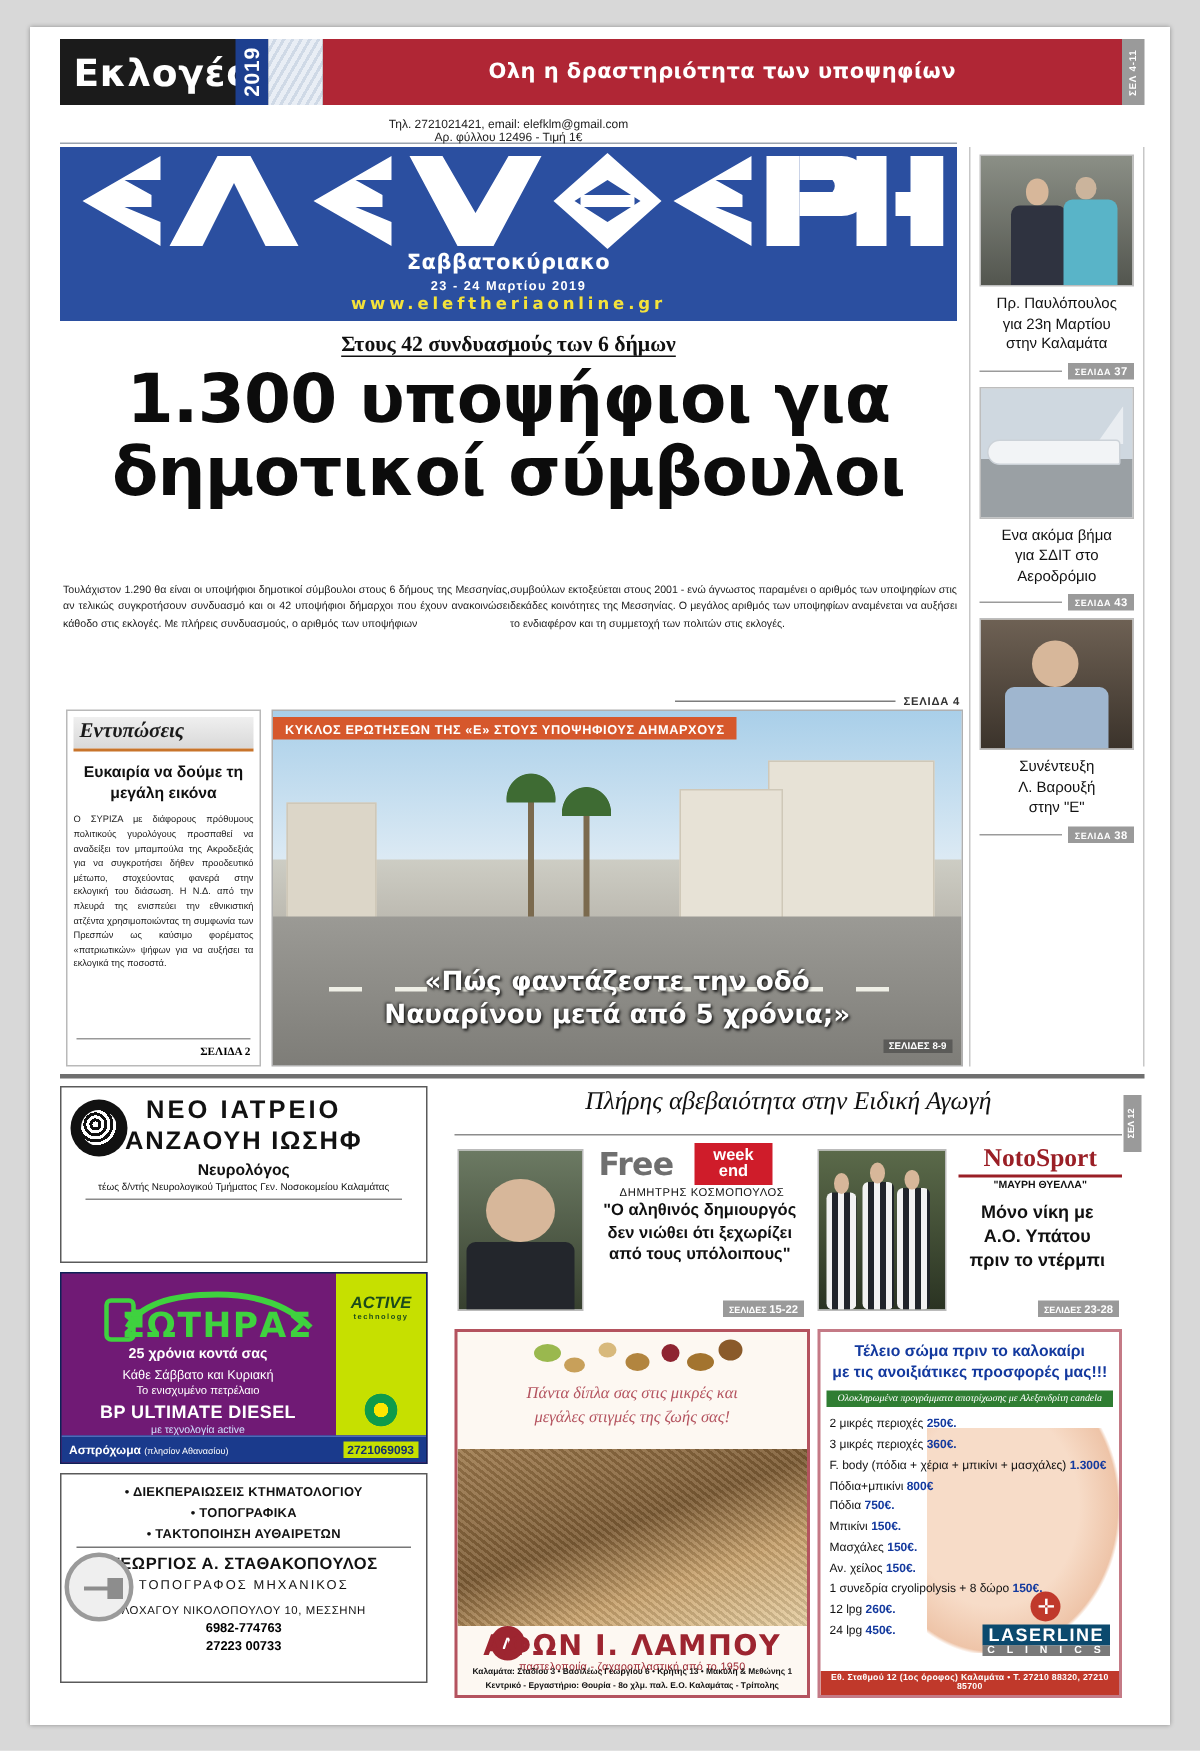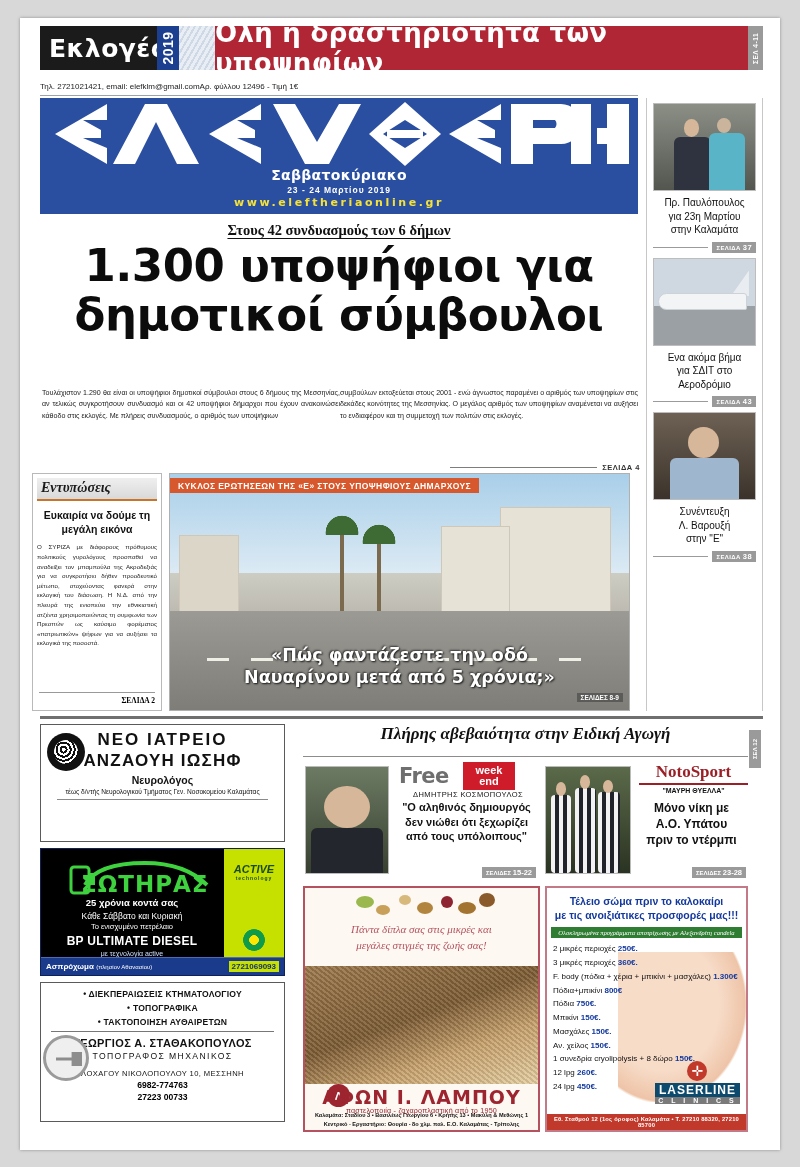--- a/index.html
+++ b/index.html
@@ -37,36 +37,36 @@
   .year-tab span { transform: rotate(-90deg); white-space: nowrap; letter-spacing:.5px;}
   .ballot-img {
     position: absolute; right: 0; top: 0; bottom: 0; width: 36px;
     background:
       repeating-linear-gradient(120deg, #e9eef5 0 3px, #cfd9e6 3px 5px),
       linear-gradient(#f2f5f9,#c8d2de);
   }
   .banner-red {
     flex: 1; background: #b02635;
     display: flex; align-items: center; justify-content: center;
-    color: #fff; font-weight: bold; font-size: 26px;
+    color: #fff; font-weight: bold; font-size: 14px;
     font-family: "DejaVu Sans", sans-serif; letter-spacing: .3px;
   }
   .vtab-sel {
     width: 15px; background: #9a9a9a; color: #fff;
     font-size: 6.5px; font-weight: bold;
     display: flex; align-items: center; justify-content: center;
   }
   .vtab-sel span { transform: rotate(-90deg); white-space: nowrap; letter-spacing: .5px; }
 
   
   .infoline {
     position: absolute; left: 20px; top: 60px; width: 598px; height: 18px;
     border-bottom: 1px solid #9aa3ae;
-    display: flex; align-items: center; 
-    font-size: 8px; color: #222;
+    display: flex; align-items: center; justify-content: space-between;
+    font-size: 8px; color: #222; flex-direction: column;
   }
 
   
   .masthead {
     position: absolute; left: 20px; top: 80px; width: 598px; height: 116px;
     background: #2b4fa0; overflow: hidden;
   }
   .logo-wrap { position: absolute; left: 0; right: 0; top: 2px; height: 70px; }
   .logo-svg { display: block; margin: 0 auto; }
   .savv {
@@ -110,21 +110,21 @@
 
   
   .selida4 {
     position: absolute; left: 430px; top: 445px; width: 190px;
     display: flex; align-items: center; gap: 5px;
   }
   .selida4 .rule { flex: 1; height: 1px; background: #7d7d7d; }
   .selida4 .lbl { font-size: 7.5px; font-weight: bold; color: #333; letter-spacing: .5px;}
 
   
-  .midband { position: absolute; left: 12px; top: 455px; width: 598px; height: 206px; }
+  .midband { position: absolute; left: 24px; top: 455px; width: 598px; height: 206px; }
   .entyp {
     position: absolute; left: 0; top: 0; width: 130px; height: 238px;
     border: 1px solid #b9b9b9; background: #fff; padding: 4px;
   }
   .entyp-head {
     background: linear-gradient(#efefef,#d9d9d9);
     border-bottom: 2px solid #c8742b;
     font-family: "Liberation Serif", serif; font-style: italic; font-weight: bold;
     font-size: 14px; color: #1a1a1a; padding: 2px 4px 3px;
   }
@@ -225,21 +225,21 @@
   .ad-iatreio .r5 { text-align: center; font-weight: bold; font-size: 10.5px; color:#111;margin-top:48px;}
   .ad-iatreio .r6 { text-align: center; font-weight: bold; font-size: 10px; color:#111; margin-top:2px;}
   .brainlogo {
     position:absolute; left: 6px; top: 8px; width: 38px; height: 38px;
     border-radius: 50%; background: #111;
   }
   .brainlogo::after{ content:""; position:absolute; left:7px; top:7px; width:24px; height:24px;
     border-radius:50%; background: repeating-radial-gradient(circle at 40% 40%, #fff 0 2px, #111 2px 4px); }
 
   .ad-sotiras {
-    height: 128px; margin-top: 6px; background: #000000; position: relative; overflow: hidden;
+    height: 128px; margin-top: 6px; background: #701a75; position: relative; overflow: hidden;
     border: 1px solid #0e2257;
   }
   .sot-car { position:absolute; left: 26px; top: 6px; width: 150px; height: 40px; }
   .sot-name {
     position: absolute; left: 40px; top: 22px; color: #3fd23f; font-weight: bold;
     font-size: 23px; letter-spacing: 1px; font-family:"DejaVu Sans",sans-serif;
   }
   .sot-l { position: absolute; left: 0; top: 48px; width: 182px; text-align: center; color:#fff; }
   .sot-l .a { font-size: 9.5px; font-weight: bold; color:#fff; }
   .sot-l .b { font-size: 8.5px; margin-top: 3px; }
@@ -277,21 +277,21 @@
   .ad-topo .ph { text-align:center; font-size: 8.6px; font-weight:bold; margin-top: 2px;}
   .theodolite { position:absolute; left: 2px; top: 52px; width: 46px; height: 46px;
      border-radius:50%; border: 3px solid #9a9a9a; background:#efefef; }
   .theodolite::after{ content:""; position:absolute; left:10px; top:14px; width:26px; height:14px;
      background:#8d8d8d; clip-path: polygon(0 40%,60% 40%,60% 0,100% 0,100% 100%,60% 100%,60% 60%,0 60%); }
 
   
   .bottomhead {
     position: absolute; left: 283px; top: 706px; width: 445px;
     text-align: center; font-family: "Liberation Serif", serif;
-    font-style: italic; font-weight: bold; font-size: 17px; color: #111;
+    font-style: italic; font-weight: normal; font-size: 17px; color: #111;
   }
   .bh-rule { position: absolute; left: 283px; top: 738px; width: 445px; height: 1px; background:#8c8c8c; }
   .vtab-12 {
     position: absolute; left: 729px; top: 712px; width: 12px; height: 38px;
     background: #9a9a9a; color: #fff; font-size: 6px; font-weight: bold;
     display:flex; align-items:center; justify-content:center;
   }
   .vtab-12 span { transform: rotate(-90deg); white-space: nowrap; }
 
   .freeweek { position: absolute; left: 283px; top: 744px; width: 237px; height: 118px; }

